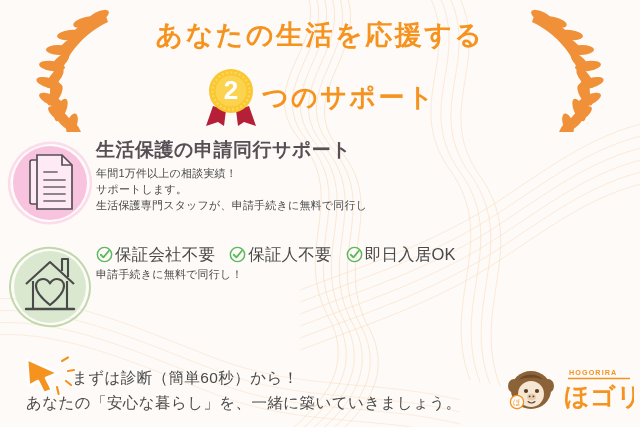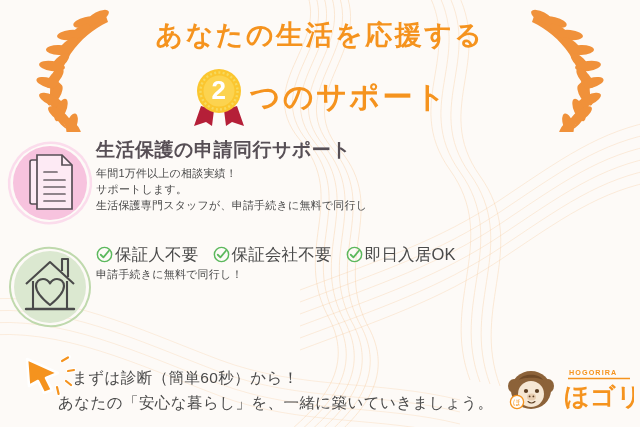--- a/index.html
+++ b/index.html
@@ -91,21 +91,21 @@
     justify-content: center;
     font-size: 26px;
     font-weight: bold;
     color: #ffffff;
     z-index: 3;
     line-height: 1;
     padding-bottom: 2px;
     box-sizing: border-box;
   }
   .subline {
-    font-size: 30px;
+    font-size: 26px;
     font-weight: bold;
     color: #f5931e;
     letter-spacing: 2.5px;
     line-height: 1;
     white-space: nowrap;
   }
 
   
   .blocks {
     position: absolute;
@@ -190,21 +190,20 @@
     white-space: nowrap;
   }
   .footer-line2 {
     position: absolute;
     left: 26px;
     top: 41px;
     font-size: 15.5px;
     color: #4a4a4a;
     letter-spacing: 0.4px;
     white-space: nowrap;
-    margin-left: 32px;
   }
   .cursor-icon {
     position: absolute;
     left: 24px;
     top: 3px;
     width: 52px;
     height: 42px;
   }
   .brand-logo {
     position: absolute;
@@ -365,28 +364,28 @@
                    C 47.4 44, 50 42, 53 42 C 56.5 42, 60 44.5, 60 49 C 60 54, 56 60, 46 68 Z" fill="none" stroke="#4a4a4a" stroke-width="2.1" stroke-linejoin="round"></path>
         </svg>
       </div>
       <div class="block-body">
         <div class="check-row">
           <span class="check-item">
             <svg class="check-icon" viewBox="0 0 20 20">
               <circle cx="10" cy="10" r="8.4" fill="none" stroke="#5bb85c" stroke-width="1.7"></circle>
               <path d="M5.6 10.3 L8.7 13.4 L15.2 5.6" fill="none" stroke="#5bb85c" stroke-width="2.1" stroke-linecap="round" stroke-linejoin="round"></path>
             </svg>
-            <span>保証人不要</span>
+            <span>保証会社不要</span>
           </span>
           <span class="check-item">
             <svg class="check-icon" viewBox="0 0 20 20">
               <circle cx="10" cy="10" r="8.4" fill="none" stroke="#5bb85c" stroke-width="1.7"></circle>
               <path d="M5.6 10.3 L8.7 13.4 L15.2 5.6" fill="none" stroke="#5bb85c" stroke-width="2.1" stroke-linecap="round" stroke-linejoin="round"></path>
             </svg>
-            <span>保証会社不要</span>
+            <span>保証人不要</span>
           </span>
           <span class="check-item">
             <svg class="check-icon" viewBox="0 0 20 20">
               <circle cx="10" cy="10" r="8.4" fill="none" stroke="#5bb85c" stroke-width="1.7"></circle>
               <path d="M5.6 10.3 L8.7 13.4 L15.2 5.6" fill="none" stroke="#5bb85c" stroke-width="2.1" stroke-linecap="round" stroke-linejoin="round"></path>
             </svg>
             <span>即日入居OK</span>
           </span>
         </div>
         <div class="block-line">申請手続きに無料で同行し！</div>

